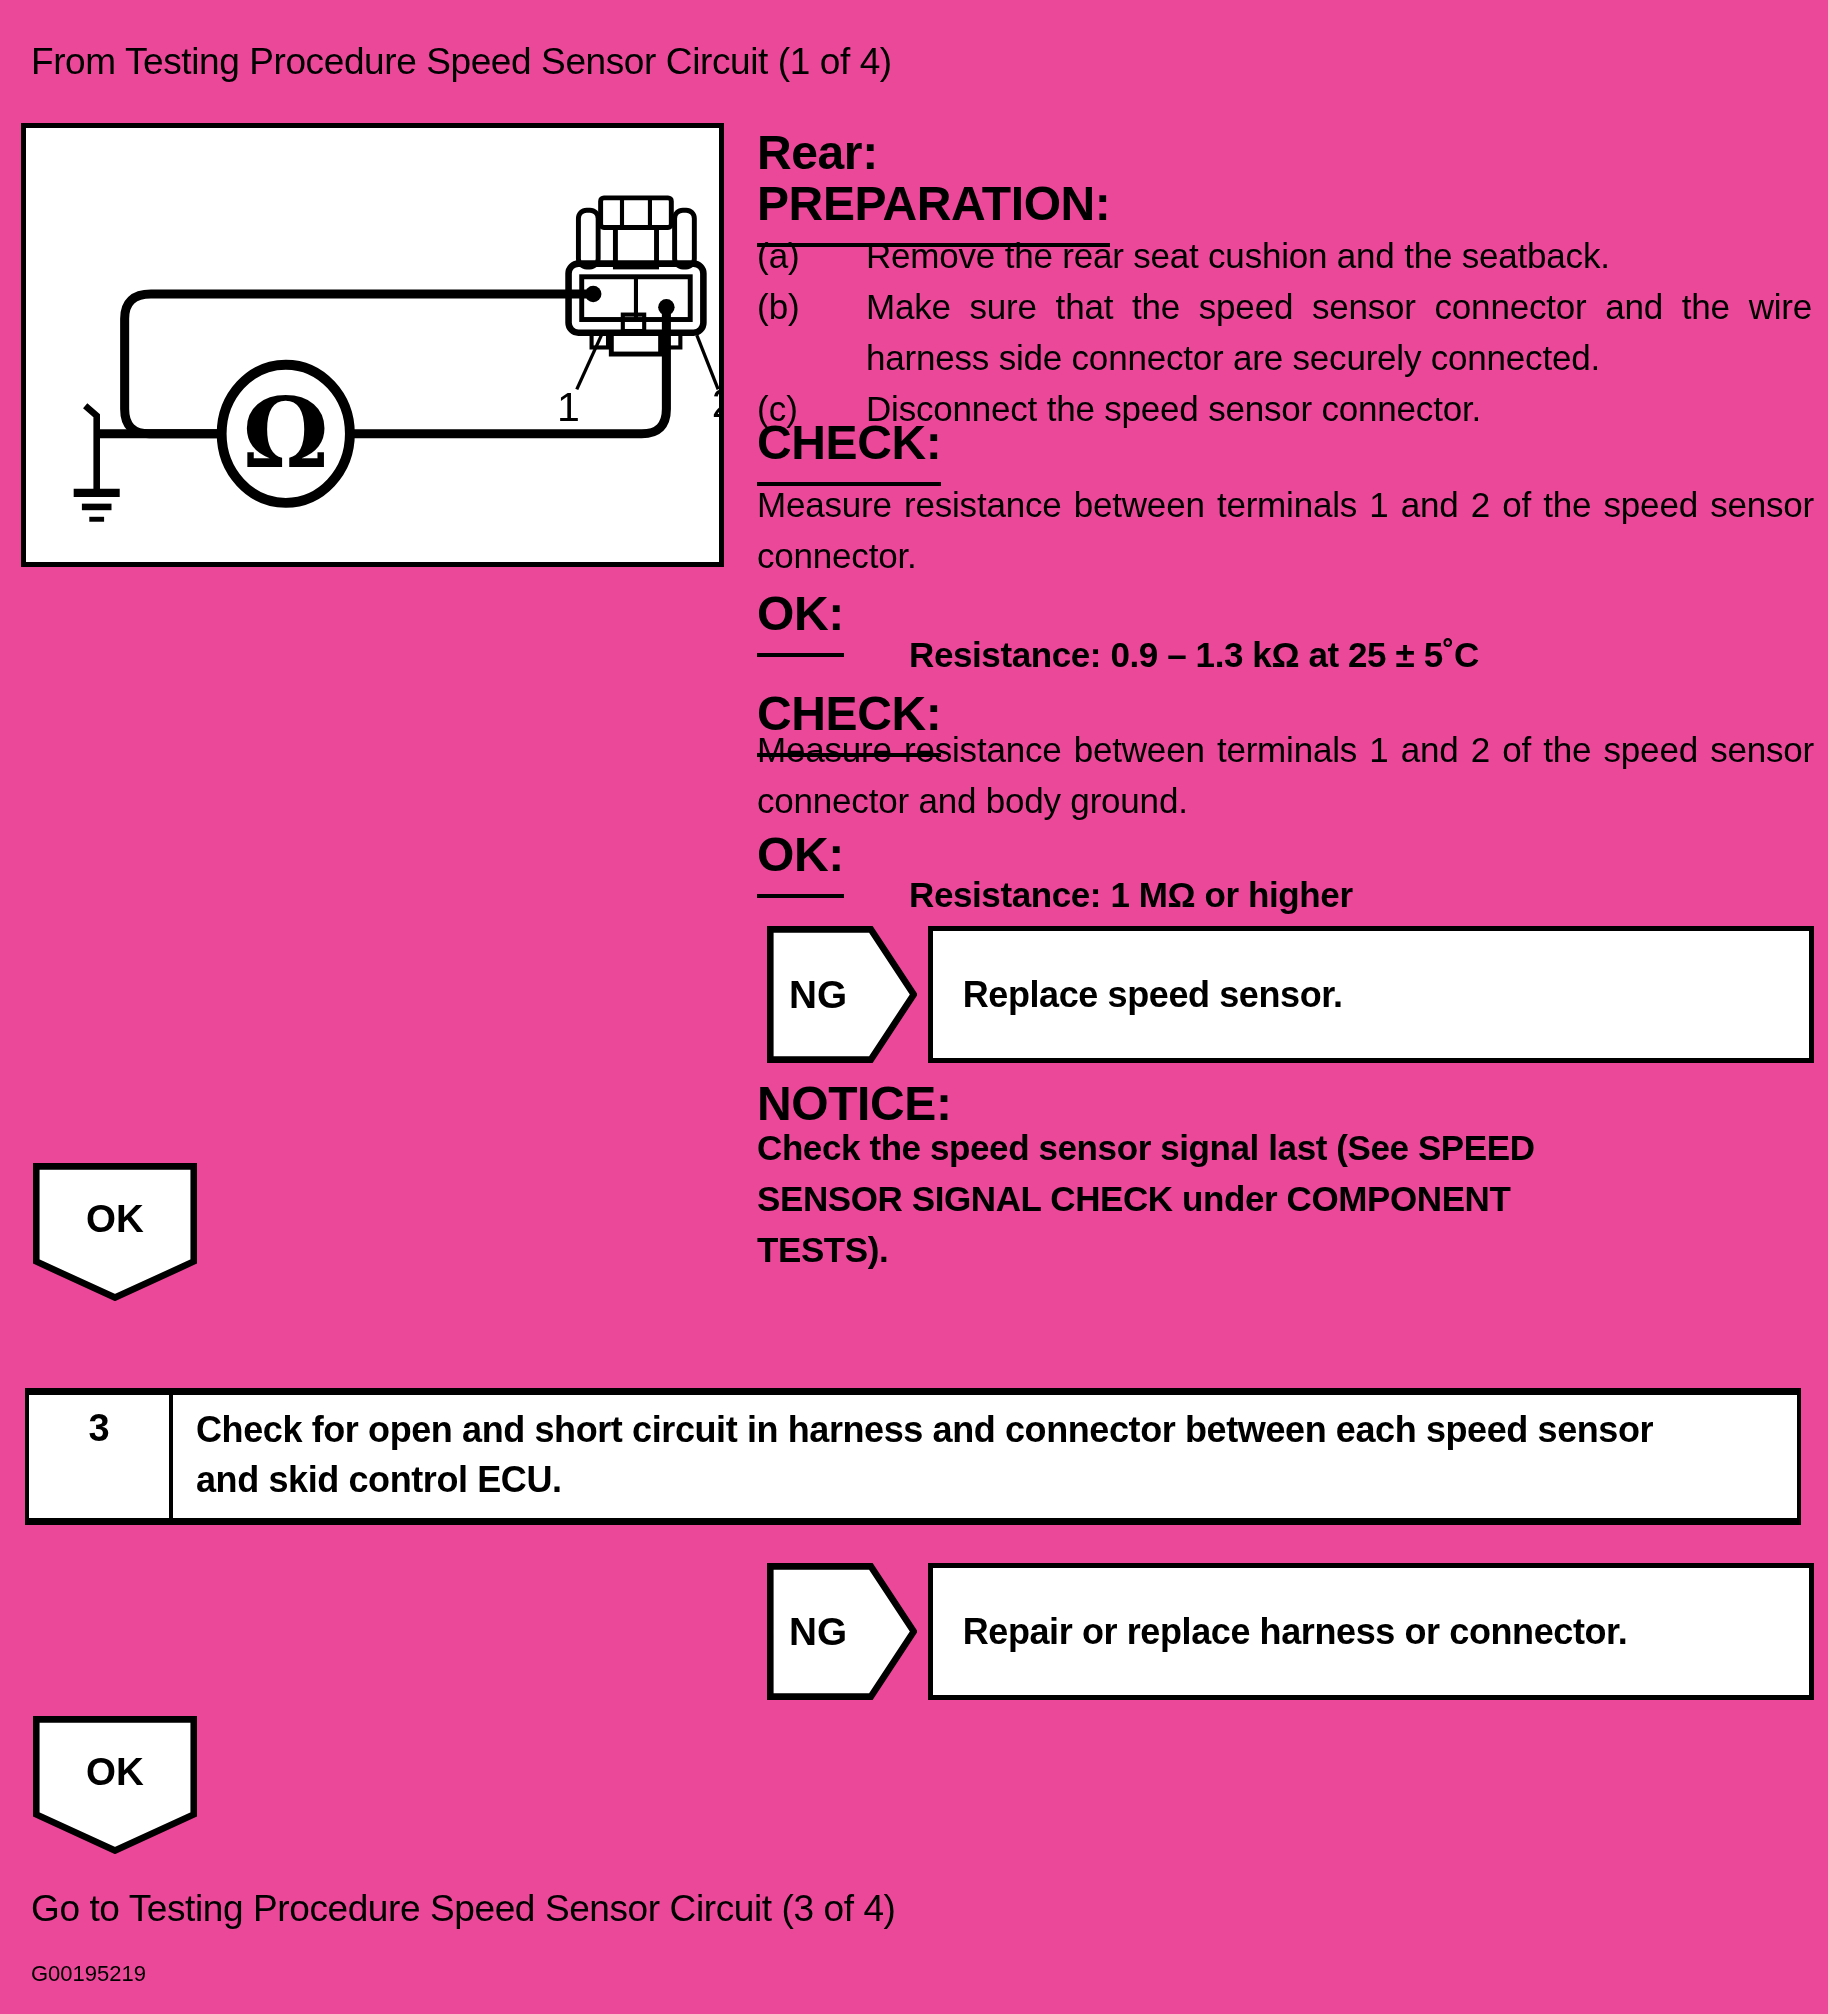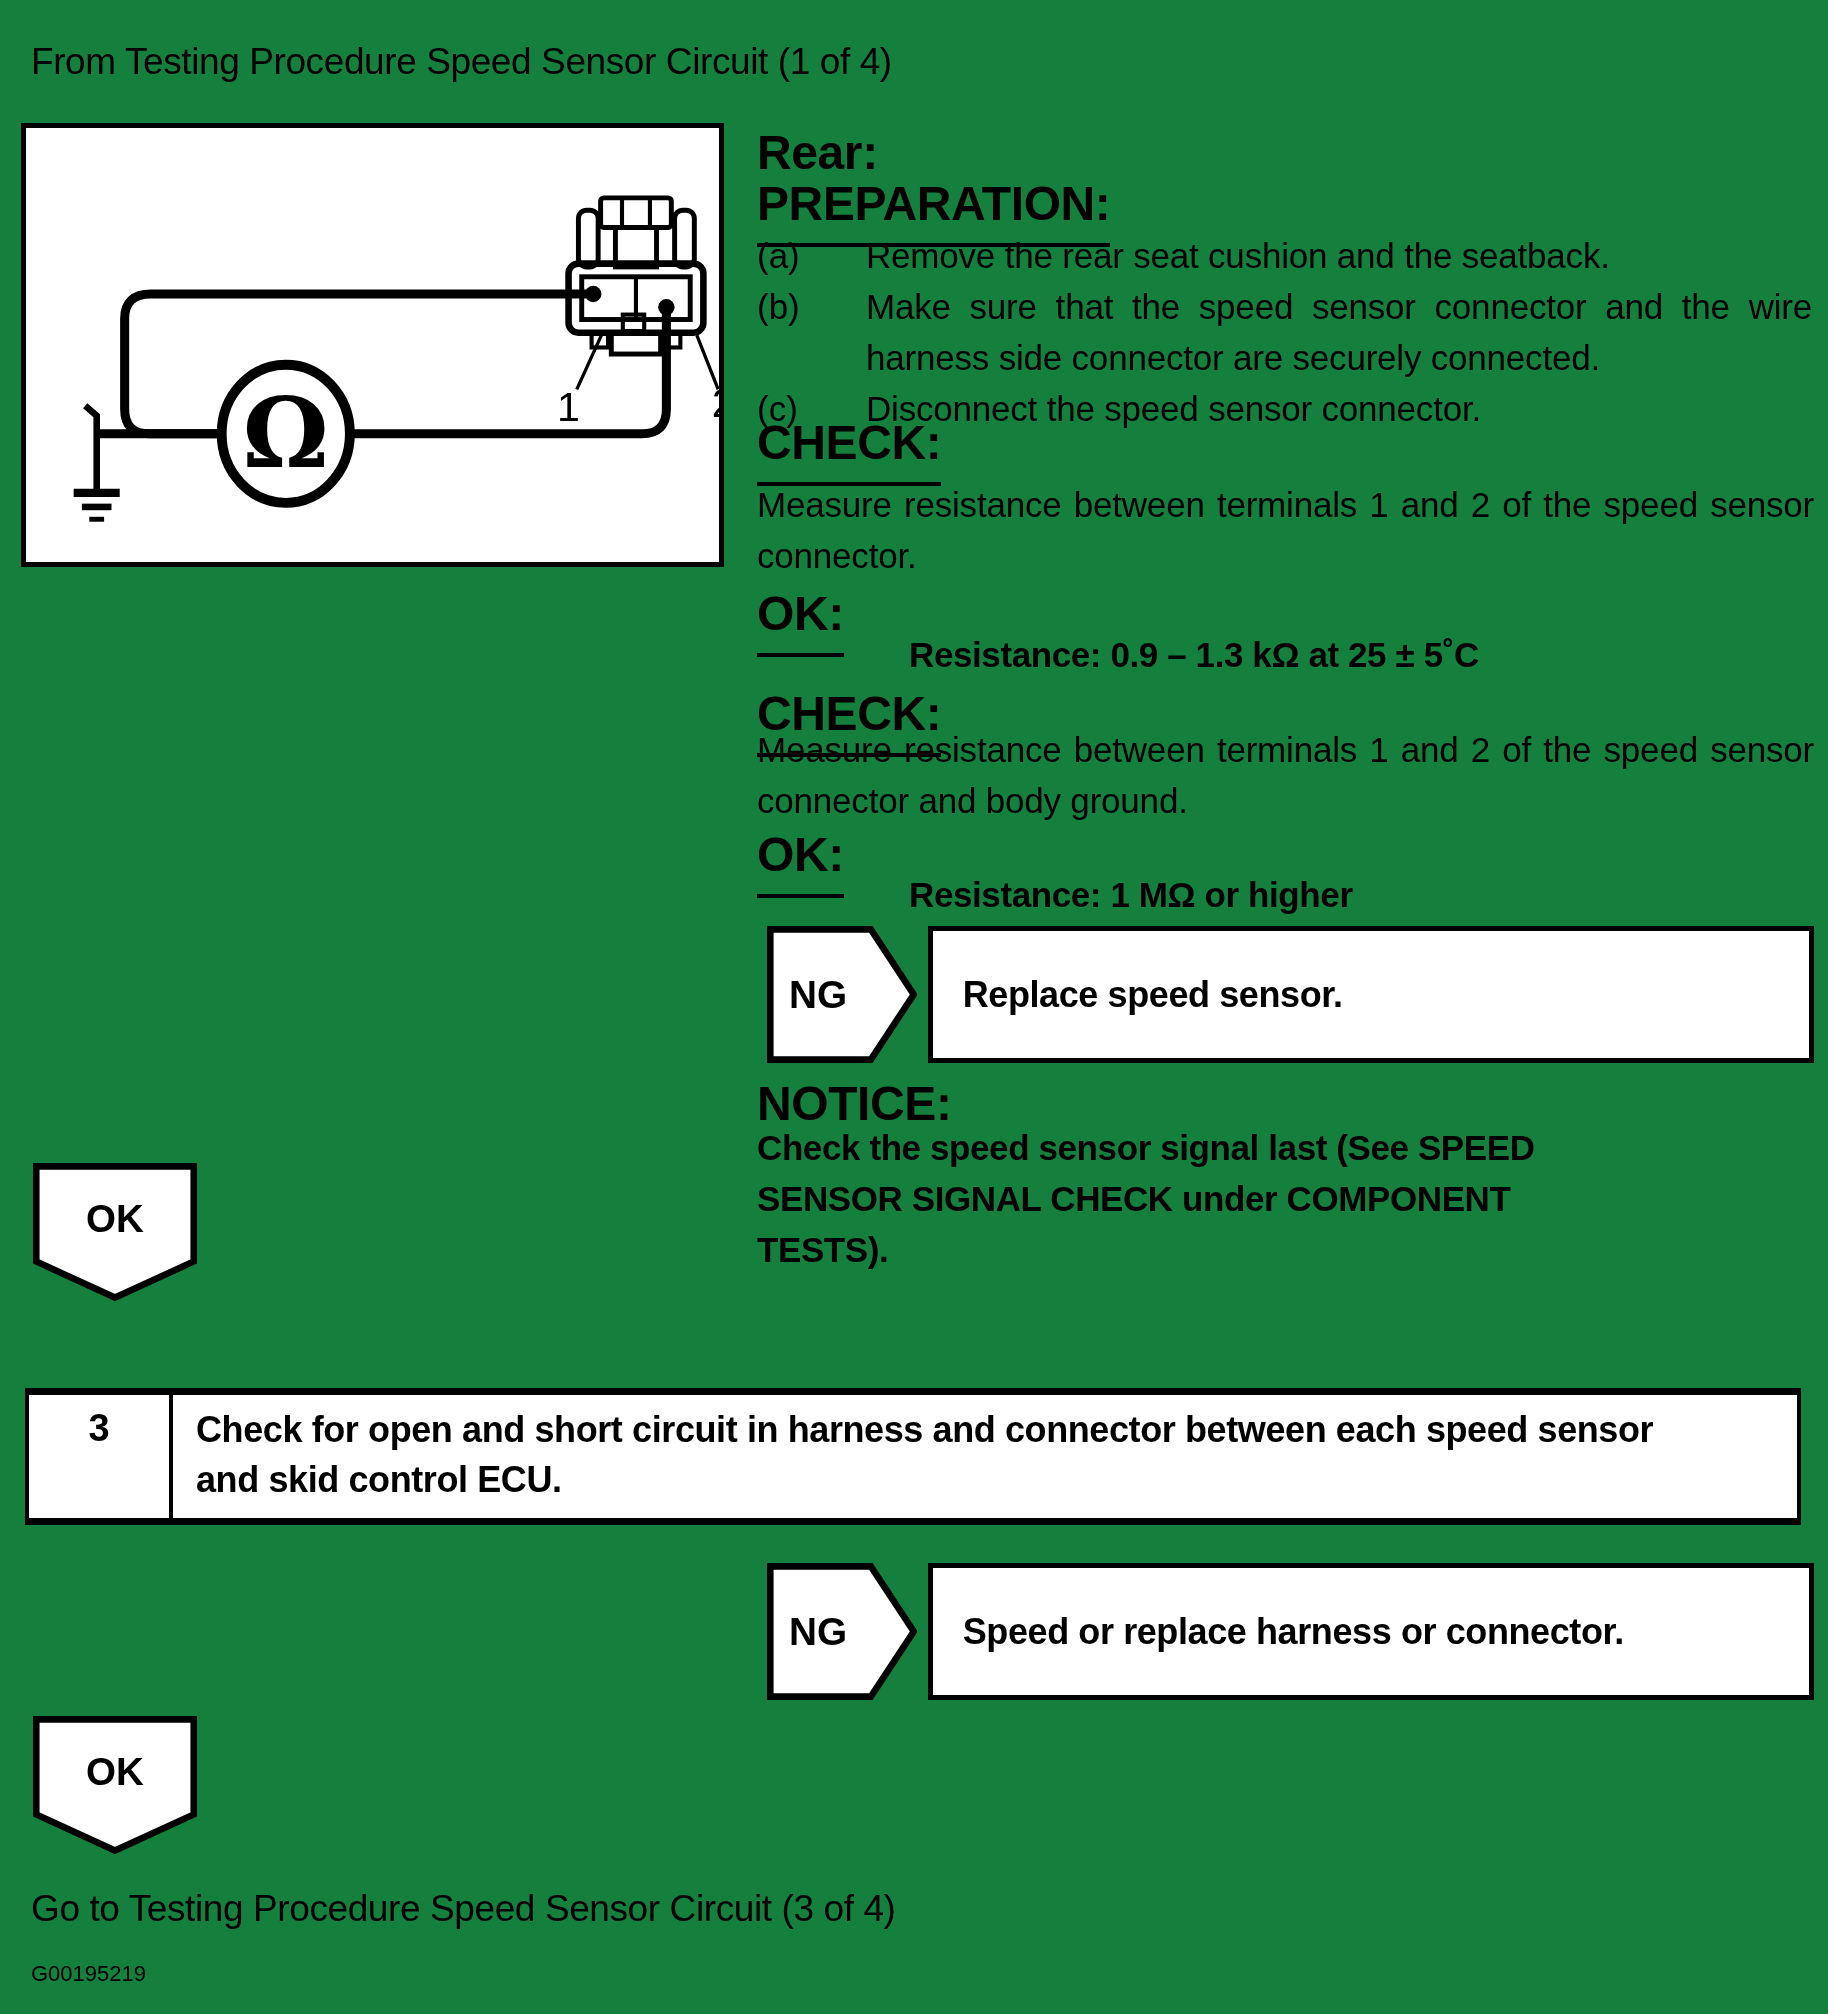--- a/index.html
+++ b/index.html
@@ -1,20 +1,20 @@
 <!DOCTYPE html>
 <html style="font-size:13px"><head>
 <meta charset="utf-8">
 <style>
   html, body { margin: 0; padding: 0; background: #fff; }
   .page {
     position: relative;
     width: 1828px;
     height: 2015px;
-    background: #15803d;
+    background: #ec4899;
     color: #000;
     font-family: "Liberation Sans", sans-serif;
     overflow: hidden;
   }
   .abs { position: absolute; }
 
   
   .doc-line { font-size: 37px; font-weight: 400; letter-spacing: -0.4px; white-space: nowrap; }
   .fig-id   { font-size: 22px; font-weight: 400; }
 
@@ -210,21 +210,21 @@
   </div>
 
   <div class="abs ng-row" style="left:767px; top:1563px;">
     <div class="ng-arrow-wrap">
       <svg viewBox="0 0 182 166" width="150" height="137">
         <polygon points="4,4 126,4 178,83 126,162 4,162" fill="#fff" stroke="#000" stroke-width="8"></polygon>
         <text class="flow-label-svg-text" x="62" y="99" text-anchor="middle">NG</text>
       </svg>
     </div>
     <div class="ng-action-box">
-      <span>Speed or replace harness or connector.</span>
+      <span>Repair or replace harness or connector.</span>
     </div>
   </div>
 
   <div class="abs" style="left:33px; top:1716px; width:164px; height:138px;">
     <svg viewBox="0 0 200 168" width="164" height="138">
       <polygon points="4,4 196,4 196,120 100,164 4,120" fill="#fff" stroke="#000" stroke-width="8"></polygon>
       <text class="flow-label-svg-text" x="100" y="84" text-anchor="middle">OK</text>
     </svg>
   </div>
 

